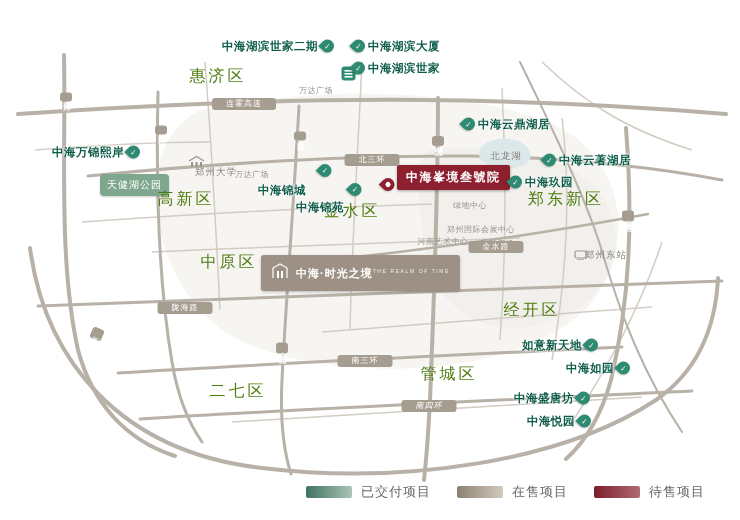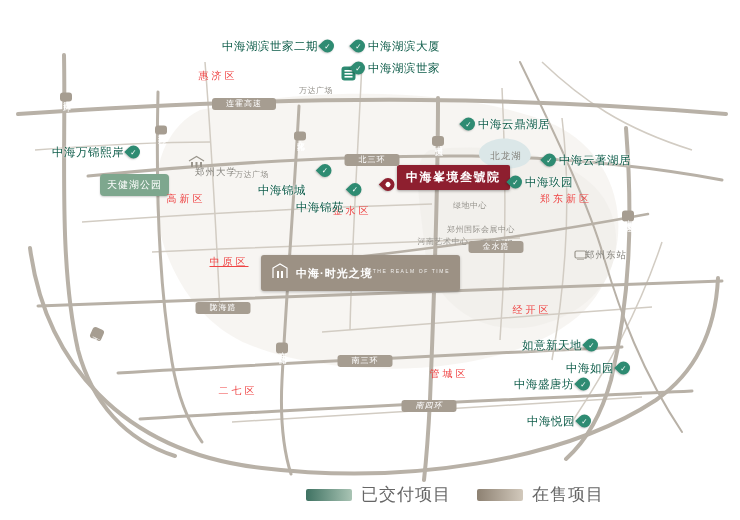--- a/index.html
+++ b/index.html
@@ -1,42 +1,42 @@
 <!DOCTYPE html>
 <html><head>
 <meta charset="utf-8">
 <style>
   *{margin:0;padding:0;box-sizing:border-box}
   html,body{width:740px;height:520px}
   body{position:relative;overflow:hidden;background:#fff;font-family:"Liberation Sans","DejaVu Sans",sans-serif}
   #map{position:absolute;inset:0}
   #roads{position:absolute;inset:0}
-  .district{position:absolute;transform:translate(-50%,-50%);color:#ef4444;font-size:10px;letter-spacing:3px;white-space:nowrap}
+  .district{position:absolute;transform:translate(-50%,-50%);color:#4d7c0f;font-size:16px;letter-spacing:3px;white-space:nowrap}
   .project{position:absolute;transform:translate(0,-50%);display:flex;align-items:center;gap:3px;white-space:nowrap}
-  .project .lbl{color:#0d5c49;font-size:11.5px;font-weight:400;letter-spacing:.5px;text-shadow:0 0 3px #fff,0 0 3px #fff}
+  .project .lbl{color:#0d5c49;font-size:11.5px;font-weight:700;letter-spacing:.5px;text-shadow:0 0 3px #fff,0 0 3px #fff}
   .pin{position:relative;width:13px;height:13px;background:#2e8b72;border-radius:50% 50% 50% 0;transform:rotate(45deg);flex:0 0 auto;box-shadow:0 1px 2px rgba(0,0,0,.25)}
   .pin.abs{position:absolute;transform:translate(-50%,-100%) rotate(45deg)}
   .pin.red{background:#8e1f2f}
   .pin .chk{position:absolute;inset:0;display:flex;align-items:center;justify-content:center;transform:rotate(-45deg);color:#fff;font-size:7.5px;font-weight:700;font-style:normal}
   .pin .dot{position:absolute;left:50%;top:50%;width:4.5px;height:4.5px;margin:-2.25px 0 0 -2.25px;background:#fff;border-radius:50%}
   #featured{position:absolute;left:397px;top:165px;background:#8e1f2f;color:#fff;font-size:12px;font-weight:700;letter-spacing:1.5px;padding:4px 9px;border-radius:2px;white-space:nowrap;box-shadow:0 1px 3px rgba(0,0,0,.35)}
   #onsale{position:absolute;left:261px;top:255px;height:36px;background:#9c9184;border-radius:3px;display:flex;align-items:center;gap:7px;padding:0 10px;color:#fff;box-shadow:0 1px 3px rgba(0,0,0,.25)}
   #onsale .t1{font-size:11px;font-weight:700;letter-spacing:1px;white-space:nowrap}
   #onsale .t2{font-size:5px;letter-spacing:1.6px;opacity:.85;margin-top:2px;white-space:nowrap}
   #park{position:absolute;left:100px;top:174px;background:#7ea78e;color:#fff;font-size:10px;letter-spacing:1px;padding:4px 7px;border-radius:4px;box-shadow:0 1px 2px rgba(0,0,0,.2);white-space:nowrap}
   .landmark{position:absolute;transform:translate(-50%,-50%);white-space:nowrap}
   .landmark.small{font-size:9.5px;color:#85837d;letter-spacing:1px}
   .landmark.tiny{font-size:8px;color:#97948e;letter-spacing:.5px}
   .roadlabel{position:absolute;transform:translate(-50%,-50%);background:#a69d91;color:#fff;font-size:8px;line-height:1;padding:2px 14px;border-radius:3px;letter-spacing:1px;white-space:nowrap}
   .roadlabel.vert{writing-mode:vertical-rl;padding:3px 2px}
   .icon{position:absolute}
   #legend{position:absolute;left:306px;top:483px;display:flex;gap:26px;align-items:center}
   .leg{display:flex;align-items:center;gap:9px}
   .leg .sw{width:46px;height:12px;border-radius:2px;display:inline-block}
-  .leg .tx{font-size:17px;color:#666;letter-spacing:1px;white-space:nowrap}
+  .leg .tx{font-size:13px;color:#666;letter-spacing:1px;white-space:nowrap}
 </style>
 </head>
 <body>
 
 <div id="map">
 
   <div id="roads">
     <svg width="740" height="520" viewBox="0 0 740 520">
       <path fill="#f4f2ee" opacity="0.75" d="M200,110 C320,85 470,88 555,125 C625,158 640,250 585,310 C520,375 350,385 250,345 C155,308 120,150 200,110 Z"></path>
       <path fill="#f1efeb" opacity="0.85" d="M430,150 C510,140 590,160 610,210 C630,260 600,310 540,325 C480,340 430,300 425,250 C420,200 410,160 430,150 Z"></path>
@@ -111,21 +111,21 @@
     <span style="display:flex;flex-direction:row">
       <span class="t1">中海·时光之境</span>
       <span class="t2">THE REALM OF TIME</span>
     </span>
   </div>
 
   <div id="park">天健湖公园</div>
 
 <div class="district" style="left: 218px; top: 76px;">惠济区</div>
     <div class="district" style="left: 186px; top: 199px;">高新区</div>
-    <div class="district" style="left: 229px; top: 262px; text-decoration: underline;">中原区</div>
+    <div class="district" style="left: 229px; top: 262px;">中原区</div>
     <div class="district" style="left: 352px; top: 204px; margin-top: 7px;">金水区</div>
     <div class="district" style="left: 566px; top: 199px;">郑东新区</div>
     <div class="district" style="left: 532px; top: 310px;">经开区</div>
     <div class="district" style="left: 449px; top: 374px;">管城区</div>
     <div class="district" style="left: 238px; top: 391px;">二七区</div>
     <div class="project" style="left: 222px; top: 46px;">
       <span class="lbl">中海湖滨世家二期</span>
       <span class="pin">
         <i class="chk">✓</i>
       </span>
@@ -177,21 +177,21 @@
       <span class="pin">
         <i class="chk">✓</i>
       </span>
     </div>
     <div class="project" style="left: 530px; top: 368px; margin-left: 36px;">
       <span class="lbl">中海如园</span>
       <span class="pin">
         <i class="chk">✓</i>
       </span>
     </div>
-    <div class="project" style="left: 514px; top: 384px;">
+    <div class="project" style="left: 514px; top: 398px;">
       <span class="lbl">中海盛唐坊</span>
       <span class="pin">
         <i class="chk">✓</i>
       </span>
     </div>
     <div class="project" style="left: 527px; top: 421px;">
       <span class="lbl">中海悦园</span>
       <span class="pin">
         <i class="chk">✓</i>
       </span>
@@ -212,29 +212,33 @@
     <div class="landmark tiny" style="left: 443px; top: 241px;">河南艺术中心</div>
     <div class="landmark tiny" style="left: 497px; top: 243px;">千玺广场</div>
     <div class="roadlabel vert" style="left: 66px; top: 97px;">西四环</div>
     <div class="roadlabel vert" style="left: 161px; top: 130px;">西三环</div>
     <div class="roadlabel" style="left: 244px; top: 104px;">连霍高速</div>
     <div class="roadlabel vert" style="left: 300px; top: 136px;">文化路</div>
     <div class="roadlabel vert" style="left: 438px; top: 141px;">中州大道</div>
     <div class="roadlabel" style="left: 372px; top: 160px;">北三环</div>
     <div class="roadlabel" style="left: 496px; top: 247px;">金水路</div>
     <div class="roadlabel vert" style="left: 628px; top: 216px;">京港澳高速</div>
-    <div class="roadlabel" style="left: 185px; top: 308px; margin-left: 38px;">陇海路</div>
+    <div class="roadlabel" style="left: 185px; top: 308px;">陇海路</div>
     <div class="roadlabel vert" style="left: 97px; top: 334px; transform: translate(-50%, -50%) rotate(24deg);">西南绕城高速</div>
     <div class="roadlabel vert" style="left: 282px; top: 348px;">京广快速路</div>
     <div class="roadlabel" style="left: 365px; top: 361px;">南三环</div>
     <div class="roadlabel" style="left: 429px; top: 406px; font-style: italic;">南四环</div>
   </div>
 
 <div id="legend">
     <div class="leg">
       <span class="sw" style="background: linear-gradient(90deg, rgb(63, 114, 98), rgb(169, 196, 180));"></span>
       <span class="tx">已交付项目</span>
     </div>
     <div class="leg">
       <span class="sw" style="background: linear-gradient(90deg, rgb(141, 129, 114), rgb(210, 201, 188));"></span>
       <span class="tx">在售项目</span>
     </div>
+    <div class="leg">
+      <span class="sw" style="background: linear-gradient(90deg, rgb(124, 30, 44), rgb(176, 107, 116));"></span>
+      <span class="tx">待售项目</span>
+    </div>
   </div>
 
 </body></html>

